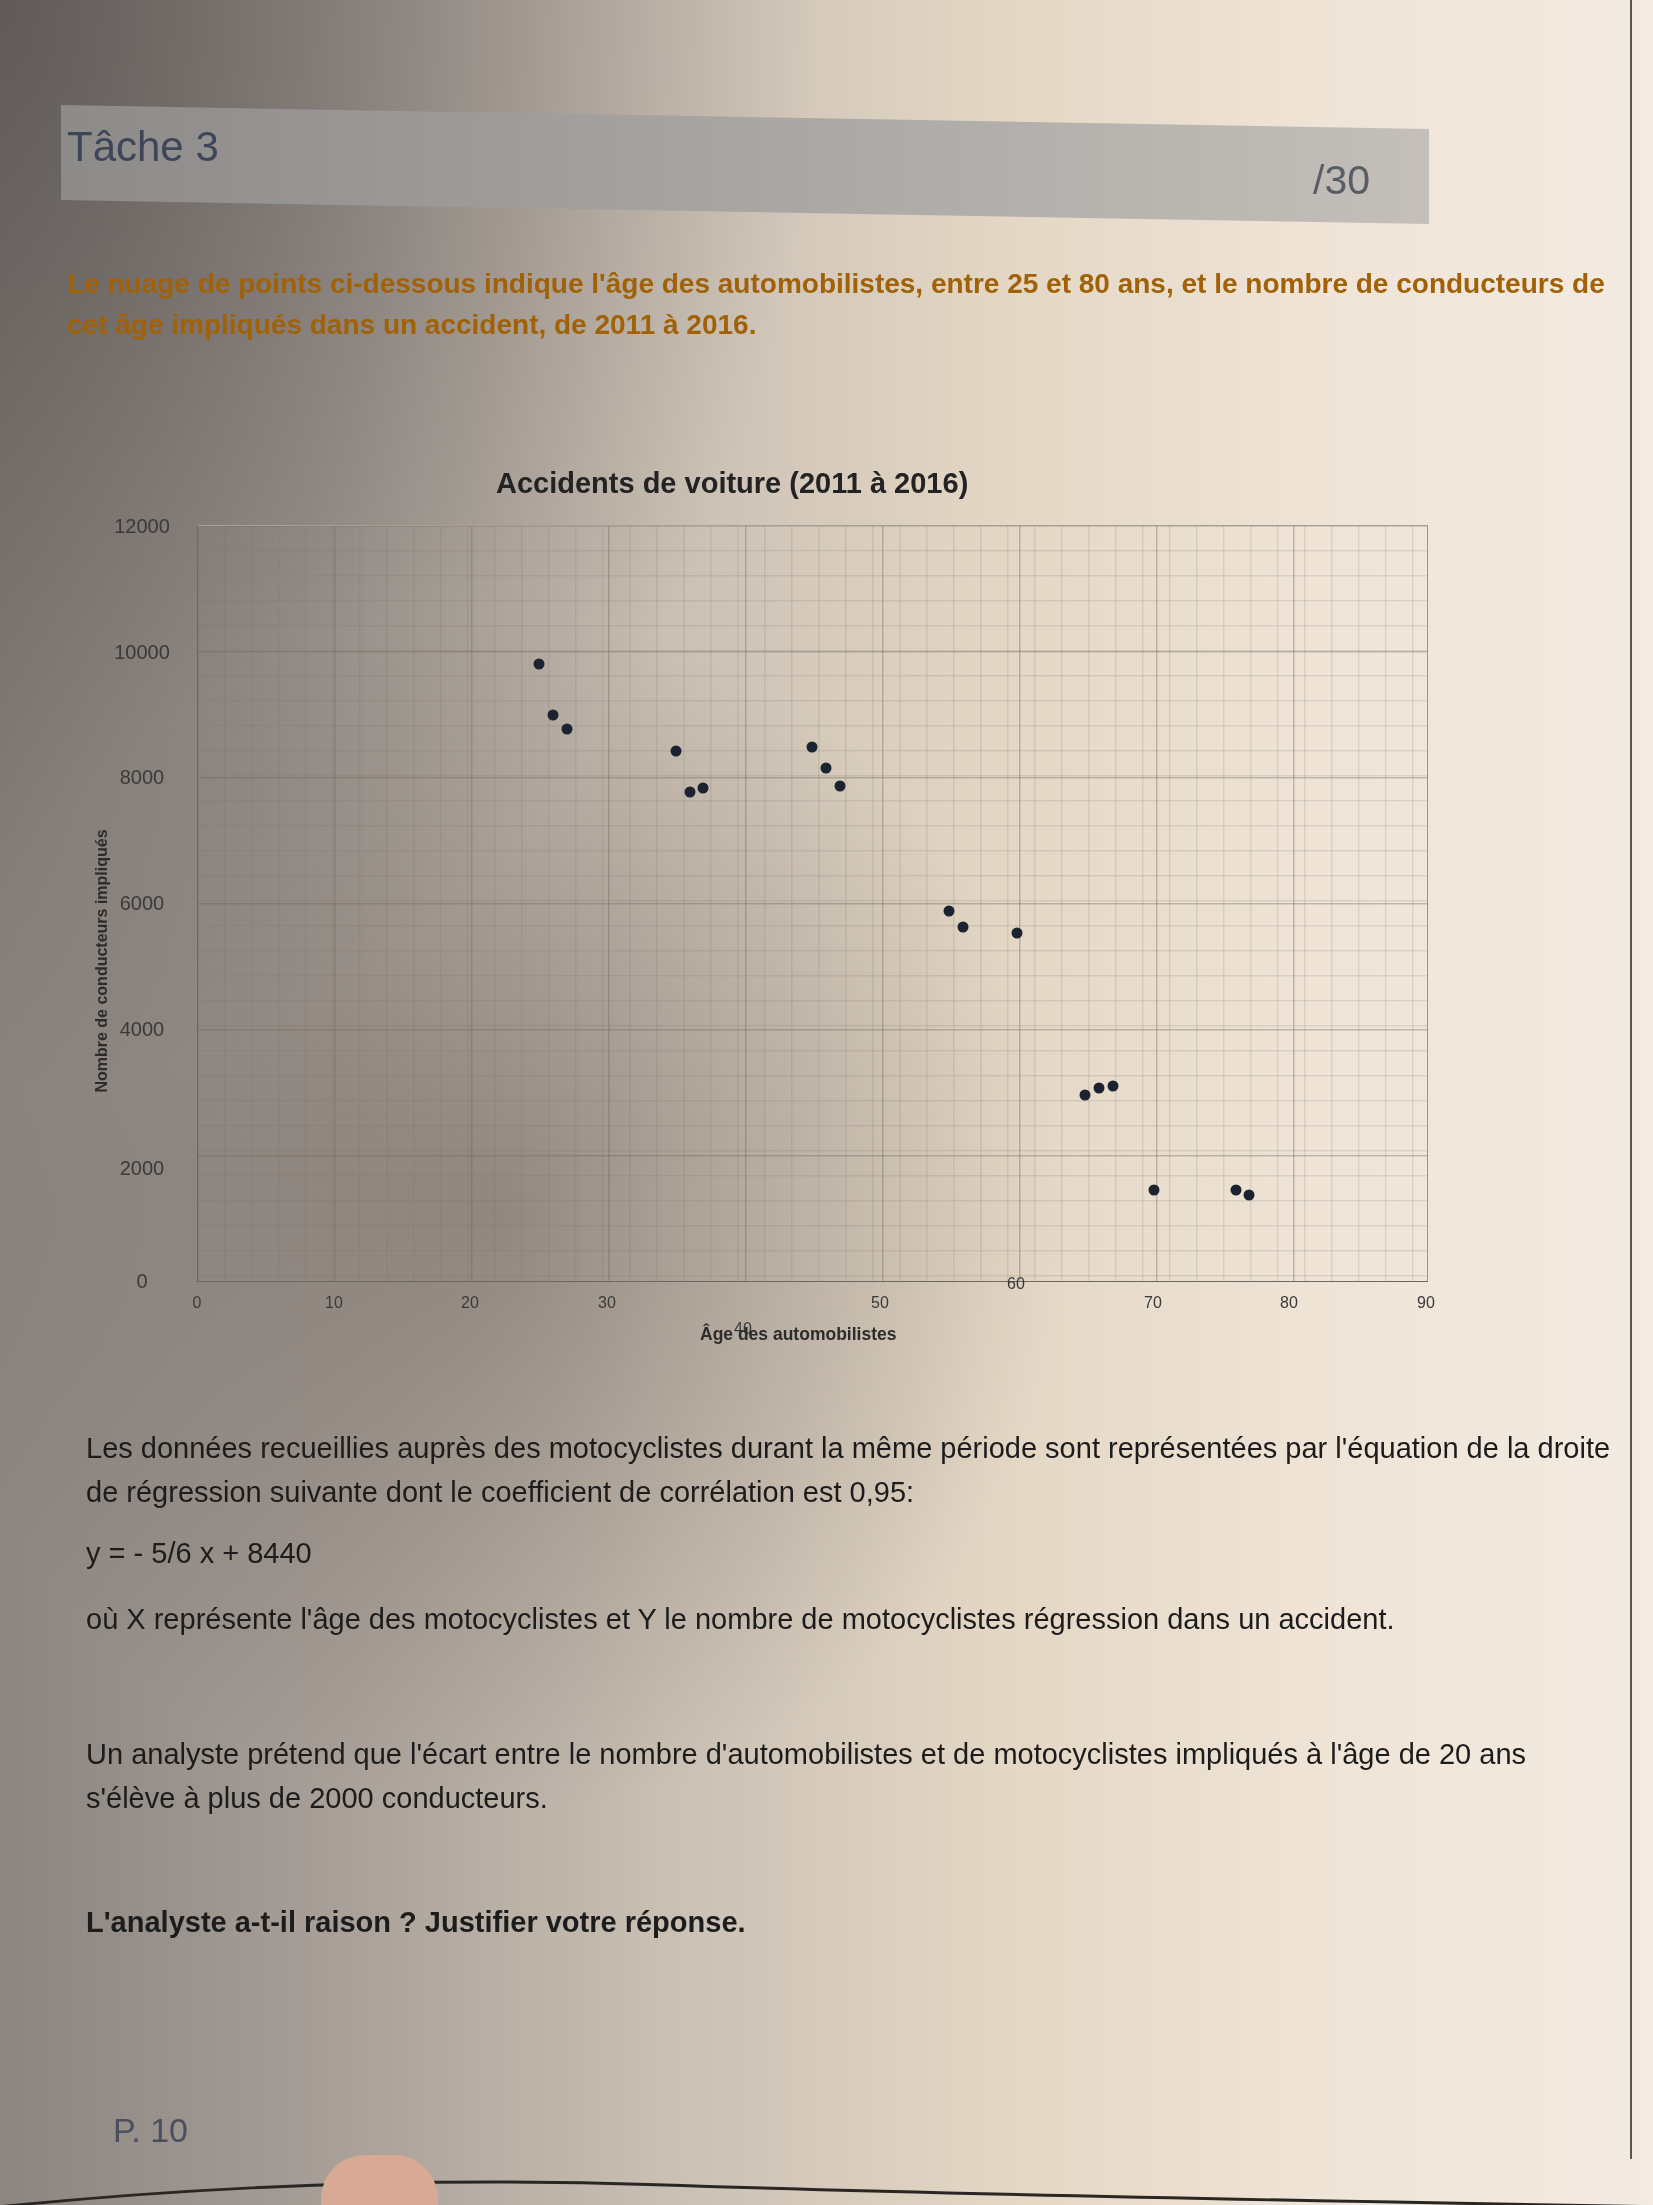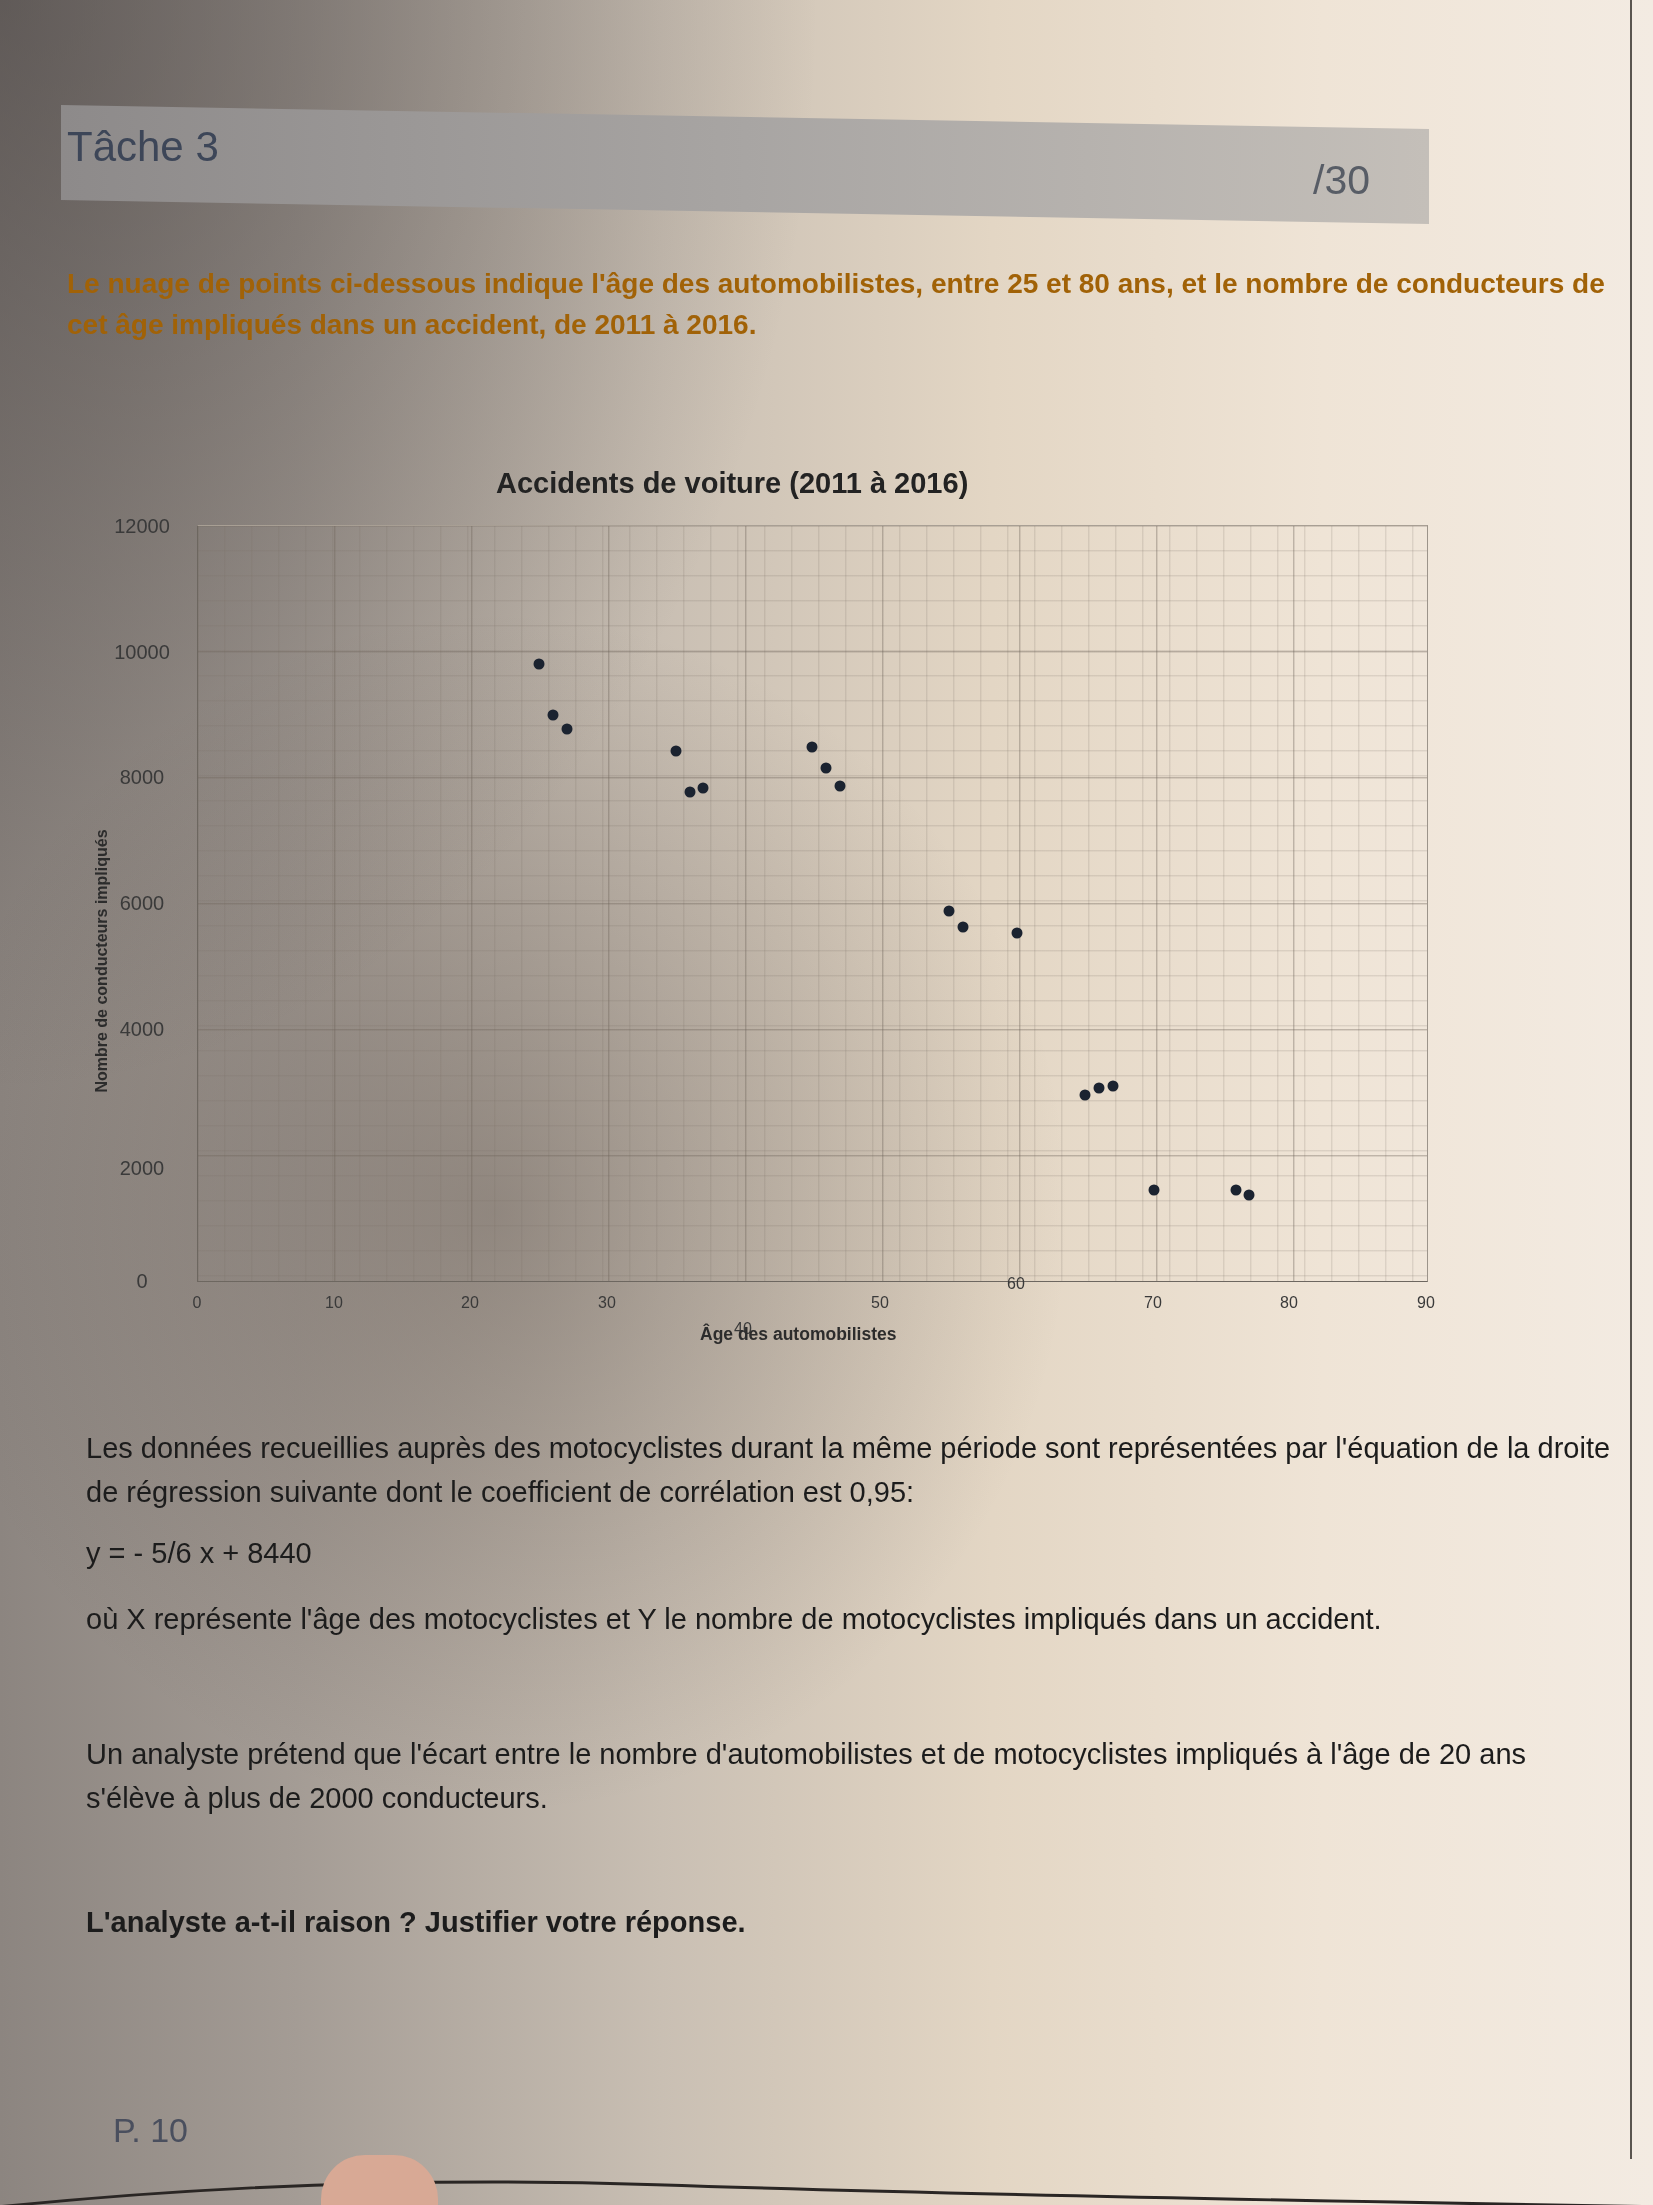--- a/index.html
+++ b/index.html
@@ -134,21 +134,21 @@
     <div class="xtick" style="left: 858px; top: 1294px;">50</div>
     <div class="xtick" style="left: 994px; top: 1239px; margin-top: 36px;">60</div>
     <div class="xtick" style="left: 1131px; top: 1294px;">70</div>
     <div class="xtick" style="left: 1267px; top: 1294px;">80</div>
     <div class="xtick" style="left: 1404px; top: 1294px;">90</div>
   </div>
 <div class="xlabel">Âge des automobilistes</div>
 
 <div class="para" style="top:1426px;">Les données recueillies auprès des motocyclistes durant la même période sont représentées par l'équation de la droite de régression suivante dont le coefficient de corrélation est 0,95:</div>
 <div class="para" style="top:1531px;">y = - 5/6 x + 8440</div>
-<div class="para" style="top:1597px;">où  X représente l'âge des motocyclistes et Y le nombre de motocyclistes impliqués dans un accident.</div>
+<div class="para" style="top:1597px;">où  X représente l'âge des motocyclistes et Y le nombre de motocyclistes régression dans un accident.</div>
 <div class="para" style="top:1732px;">Un analyste prétend que l'écart entre le nombre d'automobilistes et de motocyclistes impliqués à l'âge de 20 ans s'élève à plus de 2000 conducteurs.</div>
 <div class="para bold" style="top:1900px;">L'analyste a-t-il raison ? Justifier votre réponse.</div>
 
 <div class="pagenum">P. 10</div>
 
 <svg class="bottom-curve" viewBox="0 0 2268 60" preserveAspectRatio="none">
   <path d="M0 50 Q 450 5 900 20 T 2268 50" stroke="#2a2624" stroke-width="4" fill="none"></path>
 </svg>
 <div class="thumb"></div>
 

